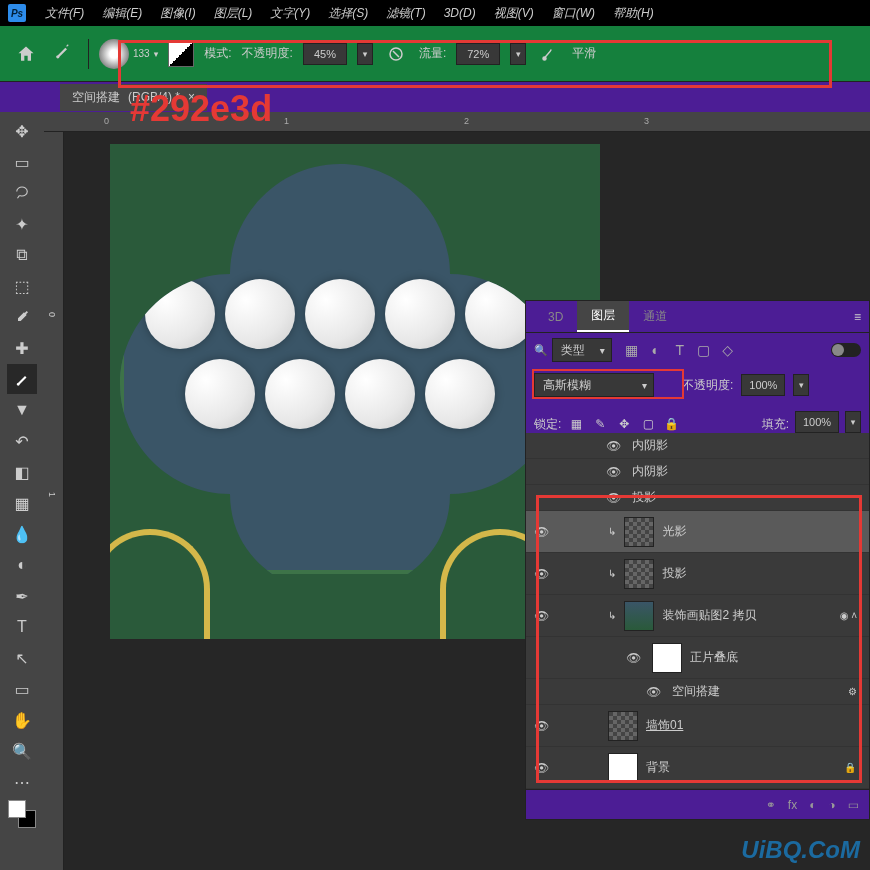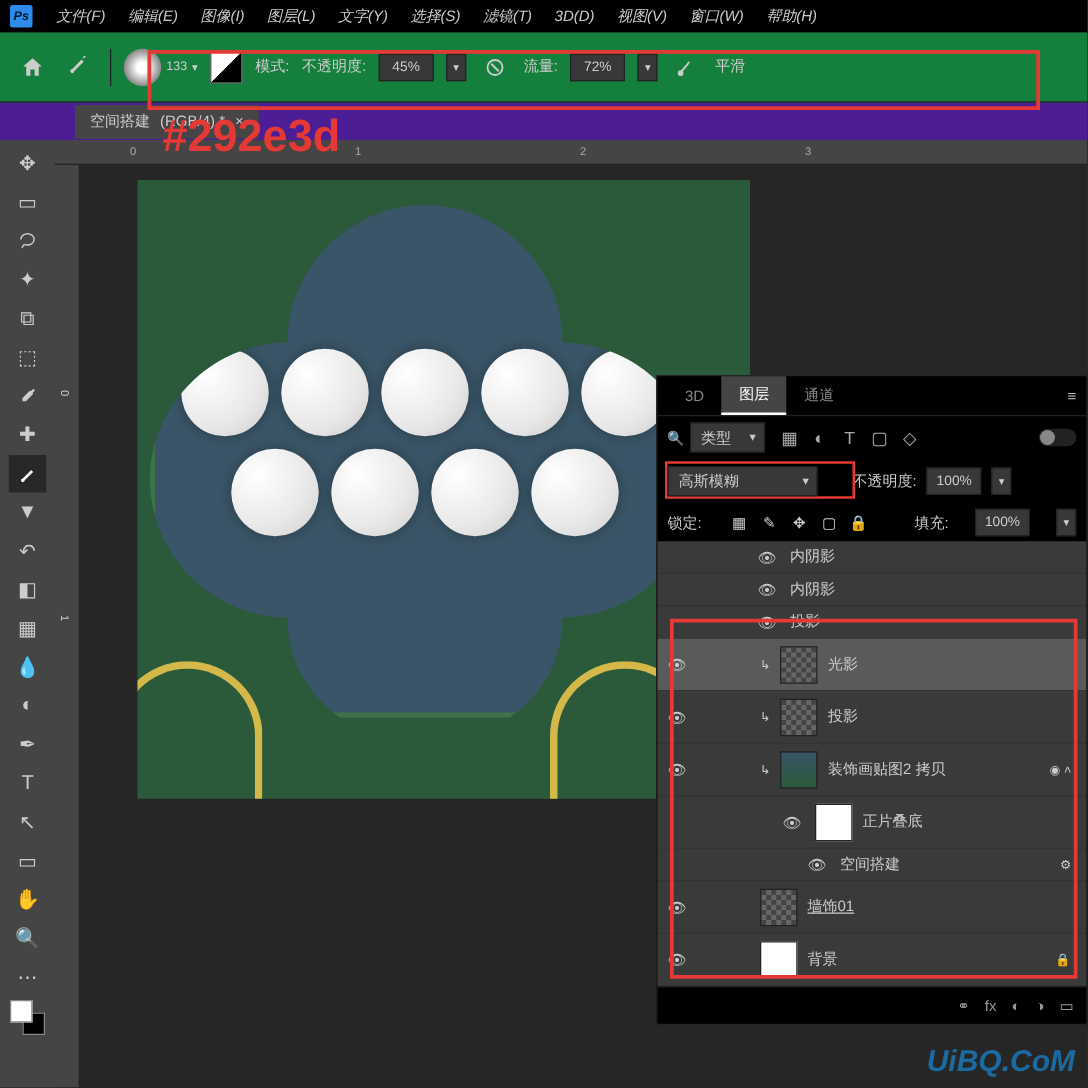--- a/index.html
+++ b/index.html
@@ -45,34 +45,34 @@
 
 .artboard { position: absolute; left: 66px; top: 32px; width: 490px; height: 495px; background: #2a5a3a; overflow: hidden; }
 .clover-frame { position: absolute; left: 10px; top: -10px; width: 440px; height: 440px; }
 .clover-bg { width: 100%; height: 100%; background: #3a5567; clip-path: path('M220 30 C 280 30 330 80 330 140 C 390 140 440 190 440 250 C 440 310 390 360 330 360 C 330 420 280 460 220 460 C 160 460 110 420 110 360 C 50 360 0 310 0 250 C 0 190 50 140 110 140 C 110 80 160 30 220 30 Z'); border: 4px solid #3d7348; }
 .flowers { position: absolute; inset: 0; display: flex; flex-wrap: wrap; align-content: center; justify-content: center; gap: 10px; }
 .flower { width: 70px; height: 70px; background: radial-gradient(circle at 30% 30%, #fff, #e8e8e8 60%, #ccc); border-radius: 50%; box-shadow: 0 0 10px rgba(0,0,0,0.3); }
 .gold-arc { position: absolute; width: 120px; height: 150px; border: 6px solid #d4b84a; border-radius: 60px 60px 0 0; border-bottom: none; }
 .arc1 { left: -20px; bottom: -40px; }
 .arc2 { right: 40px; bottom: -40px; }
 
-.layers-panel { position: absolute; right: 0; top: 300px; width: 345px; background: #000000; border: 1px solid #222; z-index: 15; }
+.layers-panel { position: absolute; right: 0; top: 300px; width: 345px; background: #4c1d95; border: 1px solid #222; z-index: 15; }
 .panel-tabs { display: flex; align-items: center; height: 32px; border-bottom: 1px solid #222; padding: 0 8px; font-size: 12px; }
 .ptab { padding: 6px 14px; color: #888; cursor: pointer; }
 .ptab.active { color: #fff; background: #454545; border-bottom: 2px solid #fff; }
 .panel-menu { margin-left: auto; }
 .filter-row { display: flex; align-items: center; height: 34px; padding: 0 8px; gap: 4px; font-size: 11px; }
 .filter-icons { display: flex; gap: 8px; margin-left: 8px; }
 .filter-icon { width: 16px; height: 16px; display: flex; align-items: center; justify-content: center; font-size: 14px; color: #aaa; }
 .toggle { margin-left: auto; width: 30px; height: 14px; background: #222; border-radius: 7px; position: relative; }
 .toggle::after { content: ""; position: absolute; width: 12px; height: 12px; background: #888; border-radius: 50%; top: 1px; left: 1px; }
 
 .blend-row { display: flex; align-items: center; height: 36px; padding: 0 8px; gap: 8px; font-size: 11px; position: relative; }
 .red-box-2 { position: absolute; left: 6px; top: 2px; width: 152px; height: 30px; border: 2px solid #e53935; pointer-events: none; }
-.lock-row { display: flex; align-items: center; height: 30px; padding: 0 8px; gap: 21px; font-size: 11px; }
+.lock-row { display: flex; align-items: flex-end; height: 30px; padding: 0 8px; gap: 6px; font-size: 11px; }
 .lock-icons { display: flex; gap: 6px; }
 .lock-icon { width: 18px; height: 18px; display: flex; align-items: center; justify-content: center; font-size: 12px; }
 
 .layer-list { position: relative; background: #3a3a3a; max-height: 420px; overflow: hidden; }
 .red-box-3 { position: absolute; left: 10px; top: 62px; width: 326px; height: 288px; border: 3px solid #e53935; pointer-events: none; z-index: 5; }
 .layer { display: flex; align-items: center; height: 42px; padding: 0 8px; font-size: 12px; gap: 8px; border-bottom: 1px solid #333; }
 .layer.small { height: 26px; padding-left: 80px; }
 .layer.selected { background: #5a5a5a; }
 .eye { width: 18px; font-size: 12px; }
 .indent { width: 40px; }

